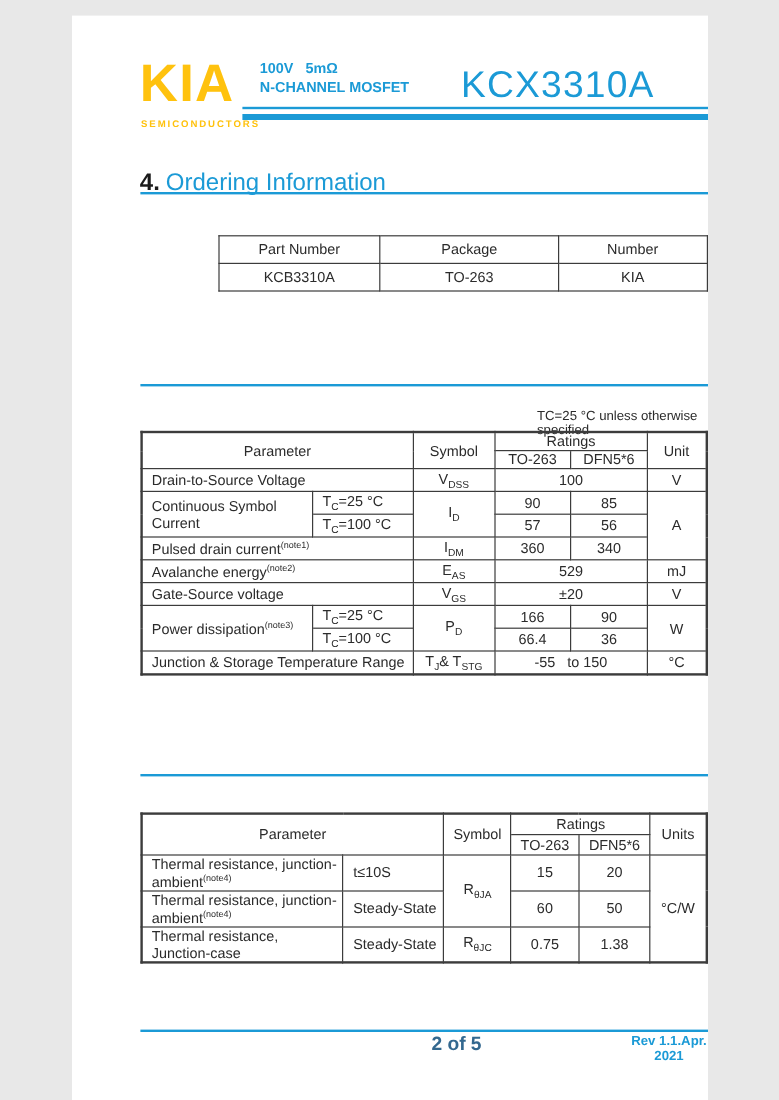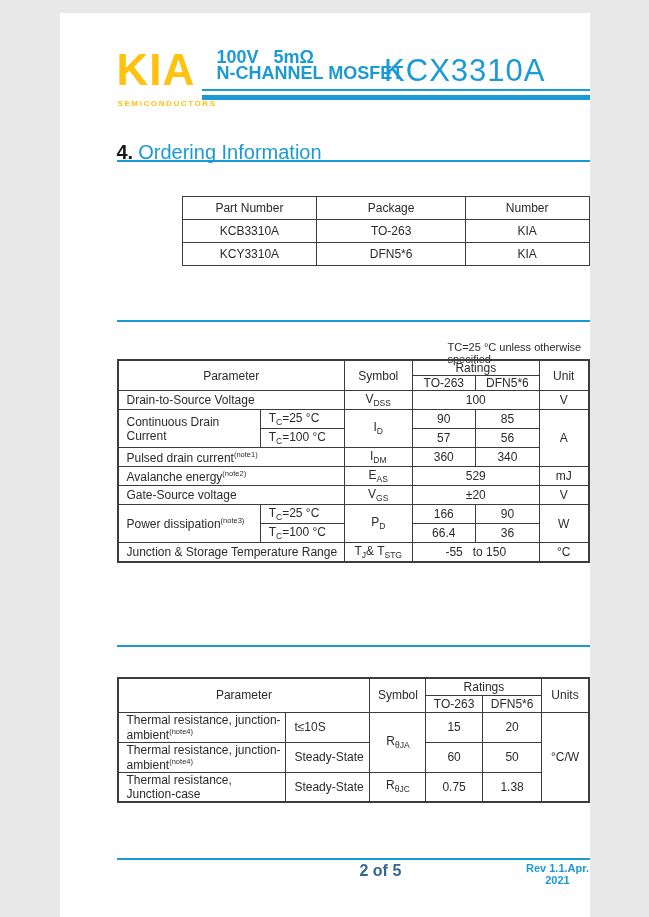--- a/index.html
+++ b/index.html
@@ -7,21 +7,21 @@
   .page {
     position:relative; width:530px; height:917px; margin:13px auto;
     background:#ffffff; color:#2b2b2b; overflow:hidden;
   }
   
   .logo { position:absolute; left:57px; top:33px; font-size:44px; font-weight:bold;
           color:#ffc20e; letter-spacing:1px; line-height:48px; }
   .logo-sub { position:absolute; left:58px; top:86px; font-size:8px; font-weight:bold;
           color:#ffc20e; letter-spacing:1.6px; }
   .hdr-sub { position:absolute; left:157px; top:36px; color:#1b9ad6; font-weight:bold;
-          font-size:18px; line-height:16px; white-space:pre; }
+          font-size:12px; line-height:16px; white-space:pre; }
   .part-no { position:absolute; right:44px; top:40px; color:#1b9ad6; font-size:31px;
           letter-spacing:1px; }
   .hline-thin { position:absolute; left:142px; top:76px; width:457px; height:2px; background:#1b9ad6; }
   .hline-thick { position:absolute; left:142px; top:82px; width:457px; height:5px; background:#1b9ad6; }
   
   .sec { position:absolute; left:57px; font-size:20px; }
   .sec .num { font-weight:bold; color:#1a1a1a; }
   .sec .ttl { color:#1b9ad6; margin-left:5px; }
   .sec-rule { position:absolute; left:57px; width:541px; height:2px; background:#1b9ad6; }
   
@@ -73,25 +73,20 @@
         <tr>
       <td>Part Number</td>
       <td>Package</td>
       <td>Number</td>
     </tr>
     <tr>
       <td>KCB3310A</td>
       <td>TO-263</td>
       <td>KIA</td>
     </tr>
-    <tr>
-      <td>KCY3310A</td>
-      <td>DFN5*6</td>
-      <td>KIA</td>
-    </tr>
   </tbody>
     </table>
 
   <div class="sec-rule" style="top:307px;"></div>
   <div class="tc-note">TC=25 °C unless otherwise specified</div>
 
   <table class="t-abs">
     <colgroup>
         <col style="width:161px">
         <col style="width:96px">
@@ -111,21 +106,21 @@
       <td>TO-263</td>
       <td>DFN5*6</td>
     </tr>
     <tr class="r19">
       <td colspan="2" class="pl">Drain-to-Source Voltage</td>
       <td><span>V</span><sub>DSS</sub></td>
       <td colspan="2">100</td>
       <td>V</td>
     </tr>
     <tr class="r19">
-      <td rowspan="2" class="pl">Continuous Drain Current</td>
+      <td rowspan="2" class="pl">Continuous Symbol Current</td>
       <td class="pl"><span>T</span><sub>C</sub><span>=25 °C</span></td>
       <td rowspan="2"><span>I</span><sub>D</sub></td>
       <td>90</td>
       <td>85</td>
       <td rowspan="3">A</td>
     </tr>
     <tr class="r19">
       <td class="pl"><span>T</span><sub>C</sub><span>=100 °C</span></td>
       <td>57</td>
       <td>56</td>

